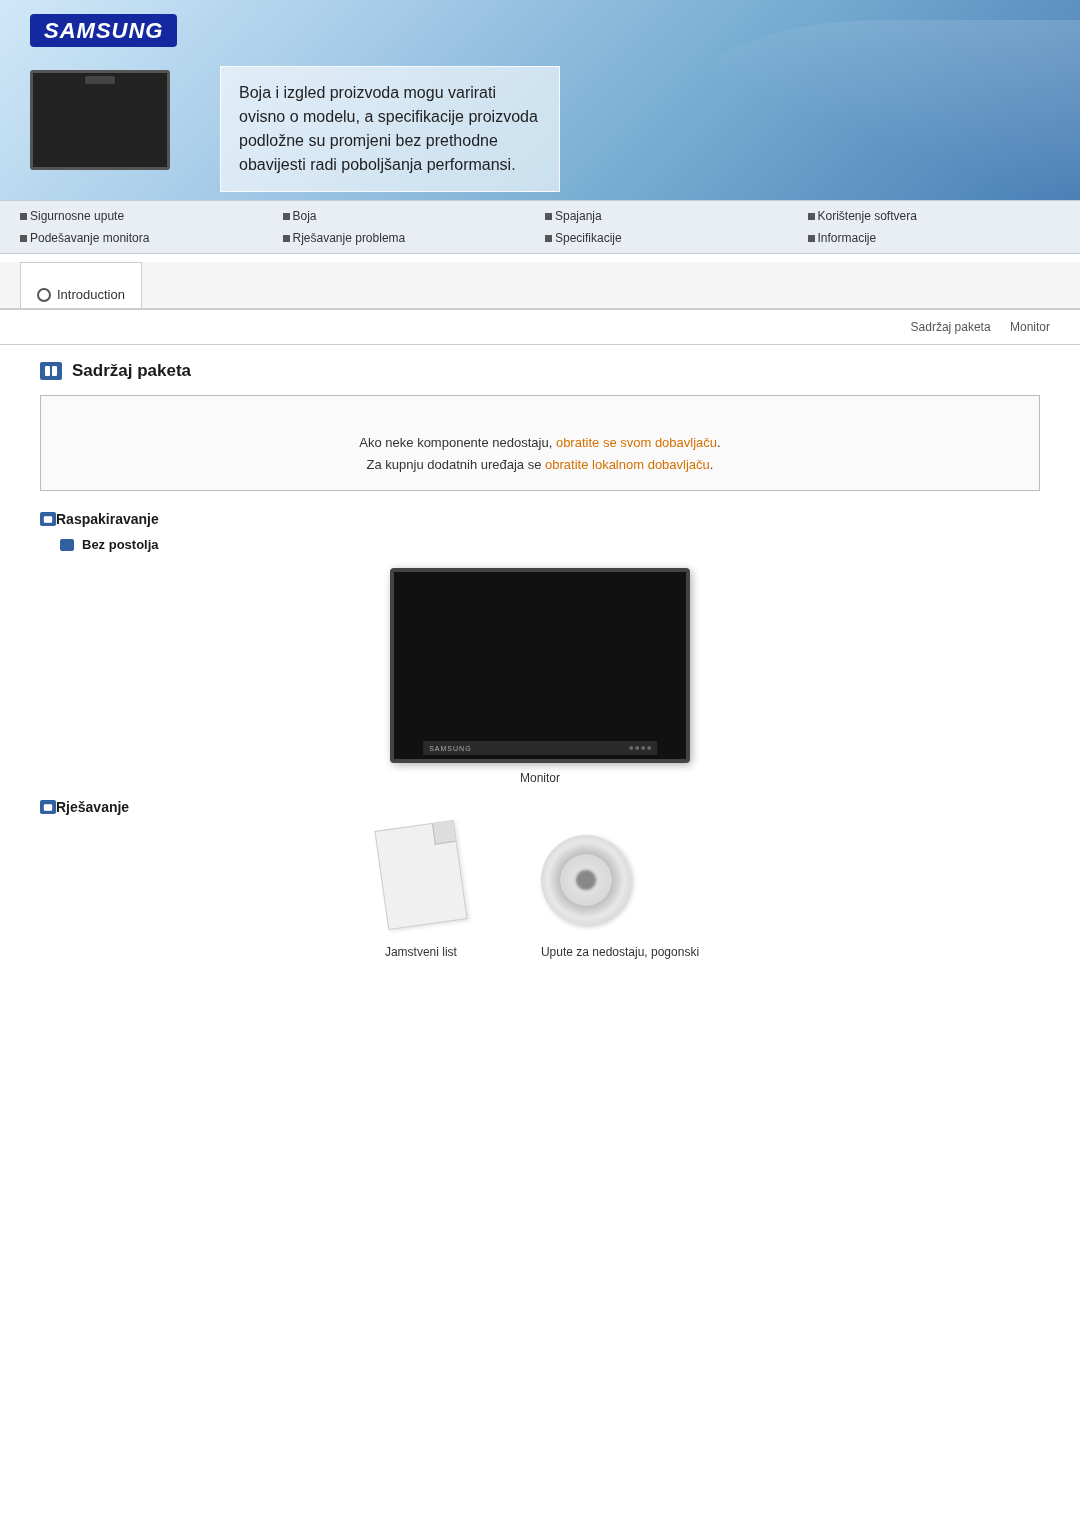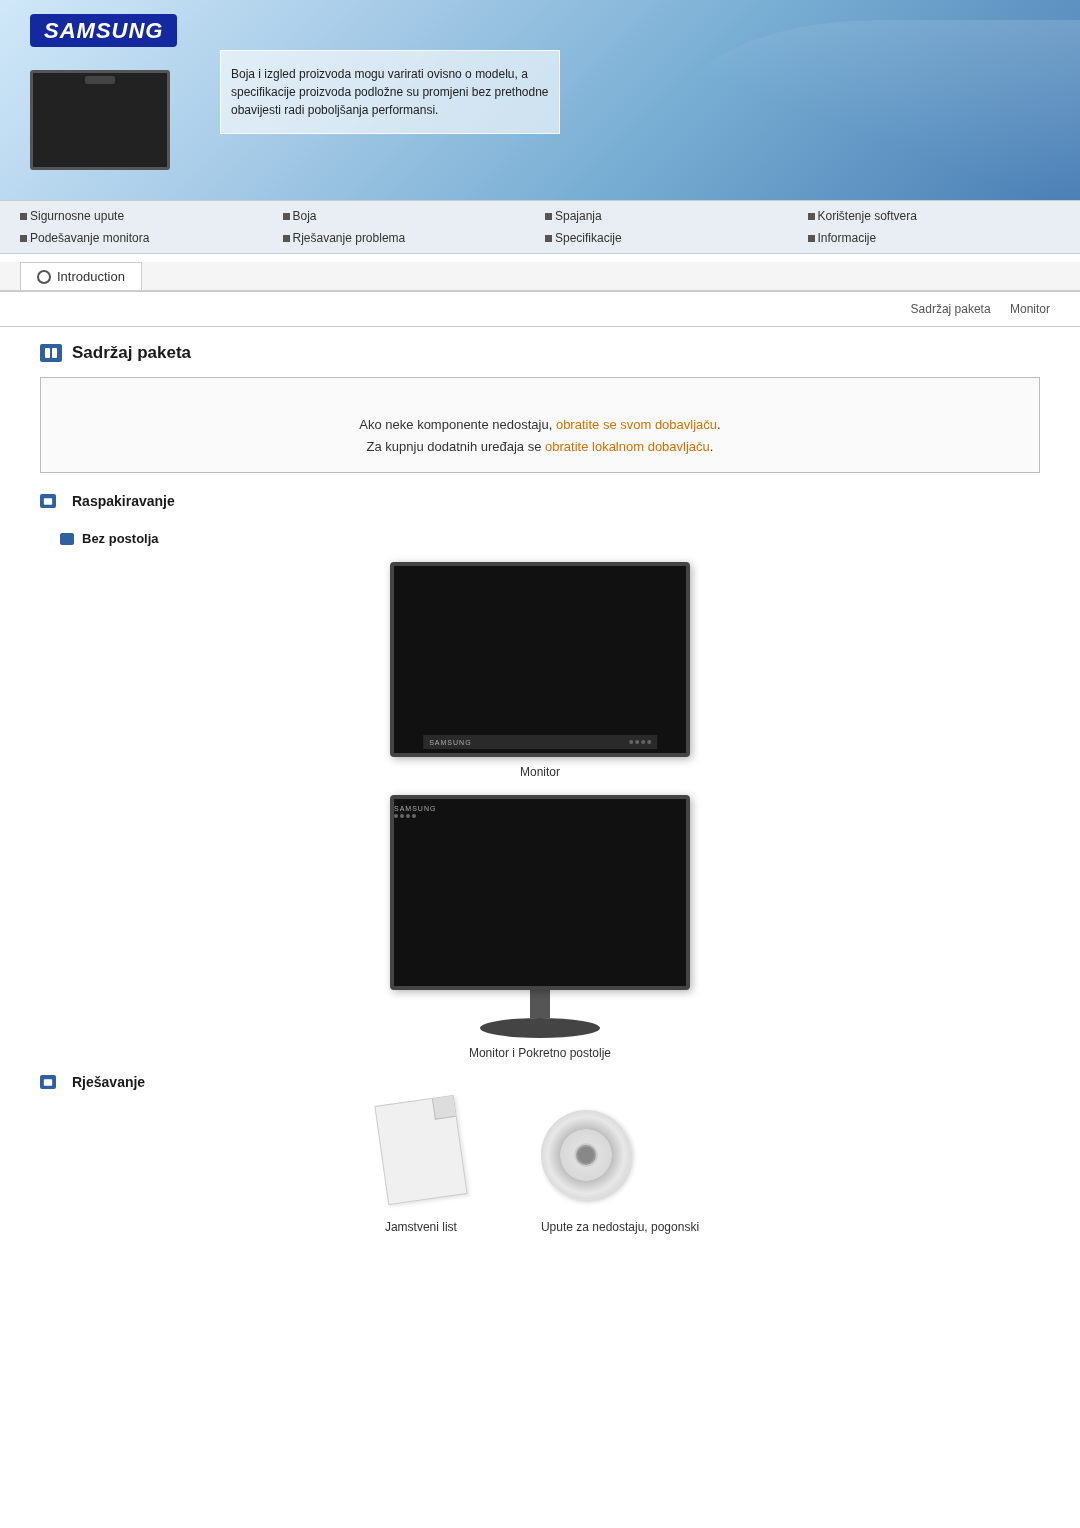--- a/index.html
+++ b/index.html
@@ -53,27 +53,27 @@
       content: '';
       display: block;
       width: 30px;
       height: 8px;
       background: #444;
       margin: 3px auto 0;
       border-radius: 2px;
     }
     .header-text-box {
       position: absolute;
-      top: 50px;
+      top: 66px;
       left: 220px;
       background: rgba(255,255,255,0.6);
       border: 1px solid rgba(255,255,255,0.8);
-      padding: 14px 10px;
+      padding: 14px 18px;
       max-width: 340px;
-      font-size: 12px;
+      font-size: 16px;
       color: #222;
       line-height: 1.5;
     }
     .header-wave {
       position: absolute;
       bottom: 0;
       right: 0;
       width: 400px;
       height: 180px;
       background: linear-gradient(200deg, rgba(255,255,255,0.15) 0%, transparent 60%);
@@ -114,21 +114,21 @@
       border-bottom: 2px solid #ccc;
       padding: 0 20px;
       display: flex;
       align-items: flex-end;
       margin-top: 8px;
     }
     .tab-item {
       display: flex;
       align-items: center;
       gap: 6px;
-      padding: 6px 16px 6px;
+      padding: 24px 16px 6px;
       border: 1px solid #ccc;
       border-bottom: none;
       background: #fff;
       font-size: 13px;
       cursor: pointer;
       margin-right: 2px;
     }
     .tab-circle {
       width: 14px;
       height: 14px;
@@ -198,21 +198,21 @@
       text-decoration: none;
     }
 
     
     .sub-section {
       margin: 14px 0 8px;
     }
     .sub-title {
       display: flex;
       align-items: center;
-      gap: 16px;
+      gap: 0;
       font-size: 14px;
       font-weight: bold;
       color: #1a1a1a;
       margin-bottom: 8px;
     }
     .sub-icon {
       width: 16px;
       height: 14px;
       background: #3060a0;
       border-radius: 2px;
@@ -222,21 +222,21 @@
       flex-shrink: 0;
     }
 
     .sub-sub-title {
       display: flex;
       align-items: center;
       gap: 8px;
       font-size: 13px;
       font-weight: bold;
       color: #1a1a1a;
-      margin: 22px 0 6px 20px;
+      margin: 10px 0 6px 20px;
     }
     .sub-sub-icon {
       width: 14px;
       height: 12px;
       background: #3060a0;
       border-radius: 2px;
       display: inline-block;
       flex-shrink: 0;
     }
 
@@ -493,38 +493,20 @@
             <div class="brand-dot"></div>
             <div class="brand-dot"></div>
             <div class="brand-dot"></div>
           </div>
         </div>
       </div>
       <div class="image-caption">Monitor</div>
     </div>
 
 
-    <div class="image-container">
-      <div class="monitor-stand-drawing">
-        <div class="monitor-screen">
-          <div class="brand-bar">
-            <span class="brand-text">SAMSUNG</span>
-            <div class="brand-dots">
-              <div class="brand-dot"></div>
-              <div class="brand-dot"></div>
-              <div class="brand-dot"></div>
-              <div class="brand-dot"></div>
-            </div>
-          </div>
-        </div>
-        <div class="stand-neck"></div>
-        <div class="stand-base"></div>
-      </div>
-      <div class="image-caption">Monitor i Pokretno postolje</div>
-    </div>
   </div>
 
   <div class="sub-section">
     <div class="sub-title">
       <div class="sub-icon">
         <svg viewBox="0 0 12 10" fill="white" width="10" height="9">
           <rect x="1" y="1" width="10" height="8" rx="1"></rect>
         </svg>
       </div>
       <span>Rješavanje</span>

